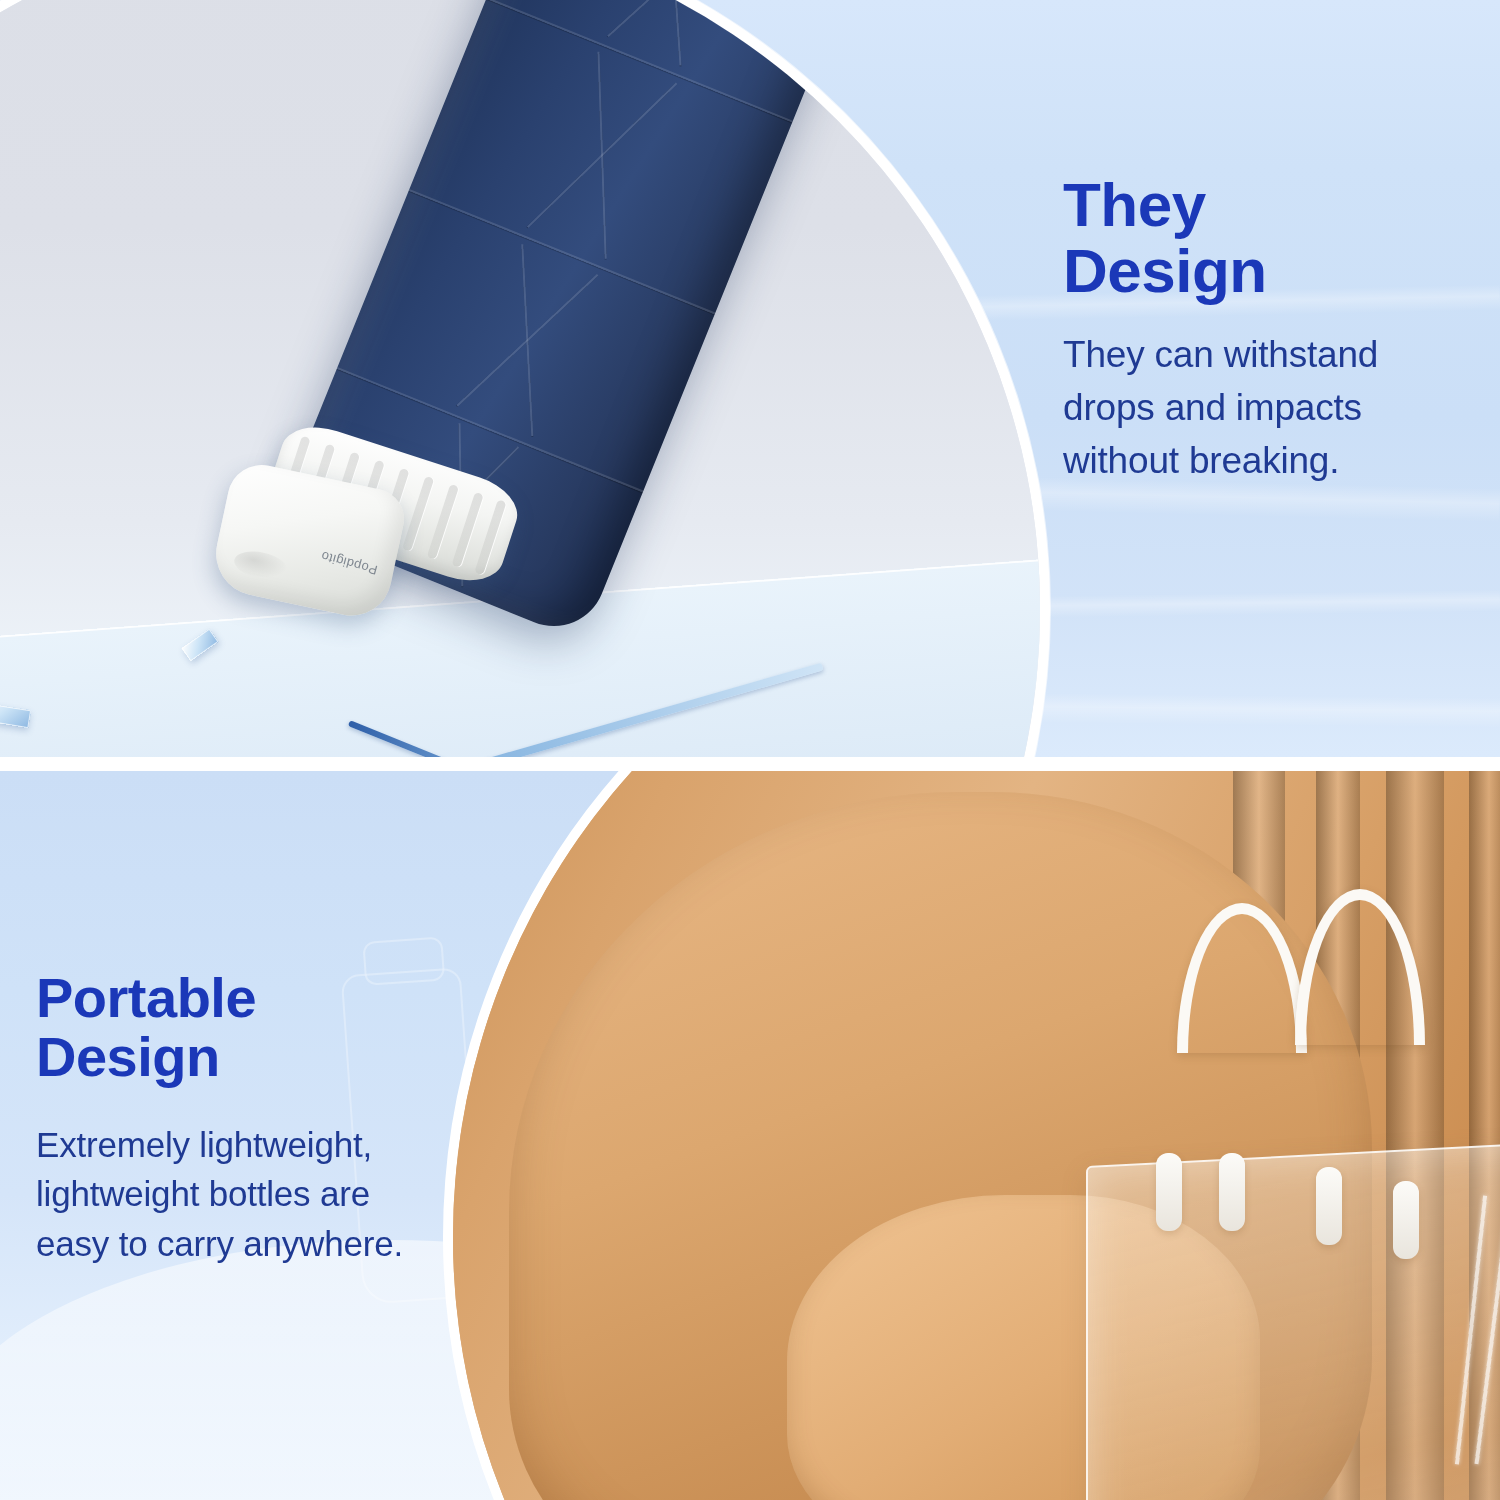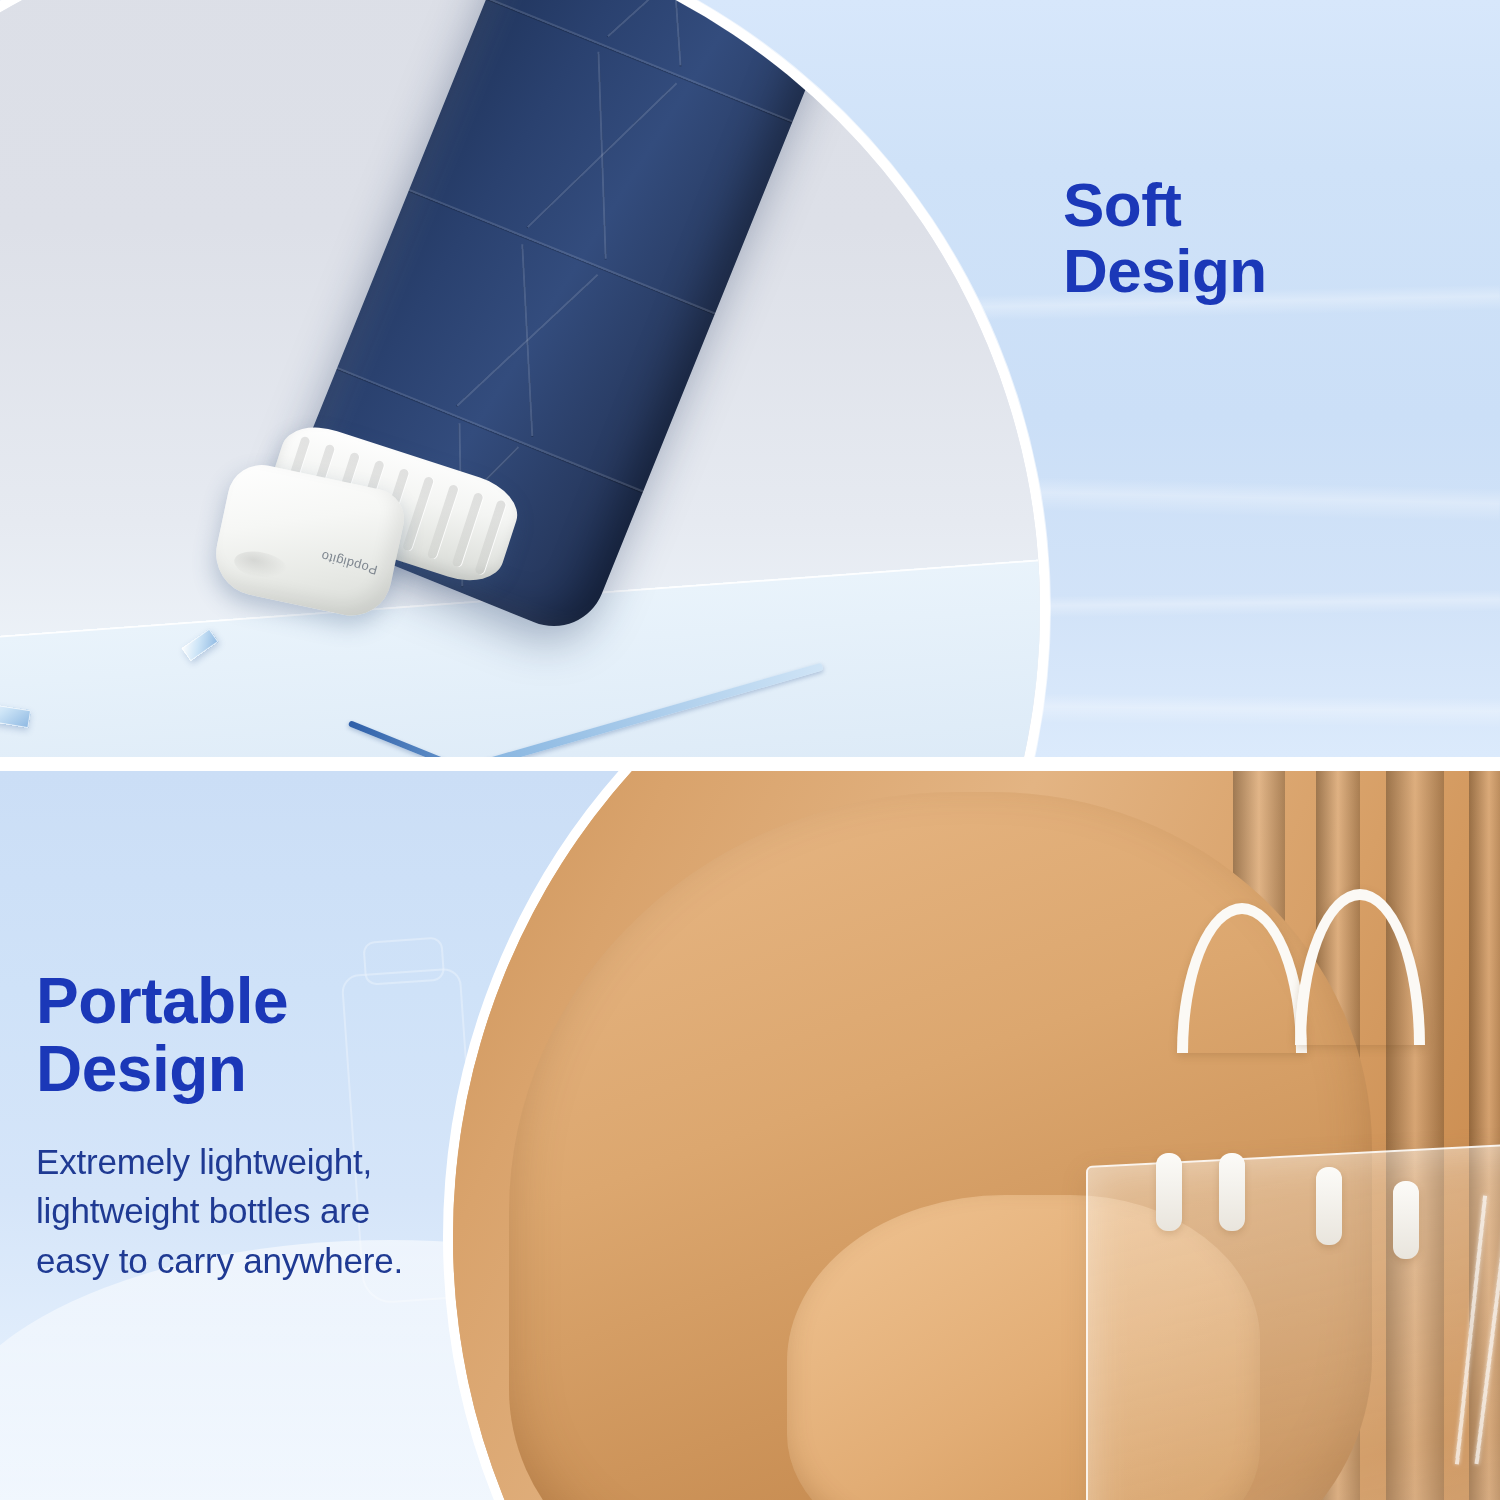--- a/index.html
+++ b/index.html
@@ -215,21 +215,21 @@
   .txt-bot { left:36px; top:968px; width:420px; }
   .headline {
     font-size:62px; font-weight:bold; line-height:1.06;
     color:#1b38b8; letter-spacing:-0.5px;
   }
   .subcopy {
     margin-top:26px;
     font-size:37px; line-height:1.42; color:#1f3a93;
     letter-spacing:-0.2px;
   }
-  .txt-bot .headline { font-size:64px; }
+  .txt-bot .headline { font-size:56px; }
   .txt-bot .subcopy { font-size:35px; margin-top:33px; }
 </style>
 </head>
 <body>
 
 <div id="page">
 
   <section class="panel-top">
 
     <div class="wave w1"></div>
@@ -281,22 +281,27 @@
               <div class="cap-grip"></div>
               <div class="cap-logo">Popdigito</div>
             </div>
           </div>
         </div>
       </div>
     </div>
 
     <div class="txt txt-top">
       <div class="headline">
-        <span>Soft</span><br>
+        <span>They</span><br>
         <span>Design</span>
+      </div>
+      <div class="subcopy">
+        <span>They can withstand</span><br>
+        <span>drops and impacts</span><br>
+        <span>without breaking.</span>
       </div>
     </div>
   </section>
 
   <div class="divider"></div>
 
   <section class="panel-bot">
 
     <div class="ghost-bottle"></div>
     <div class="table-sweep"></div>

